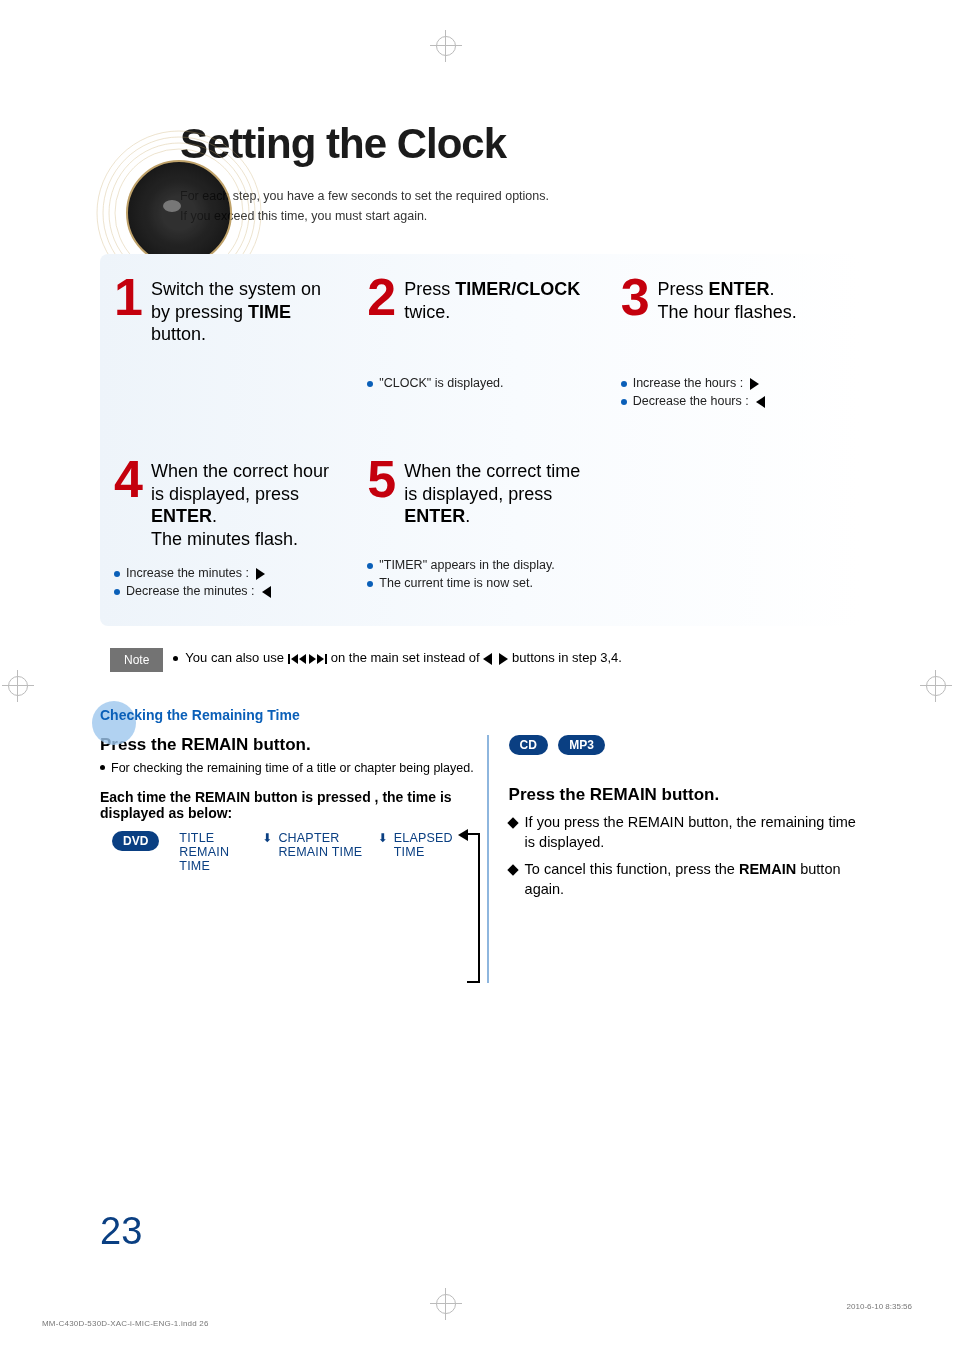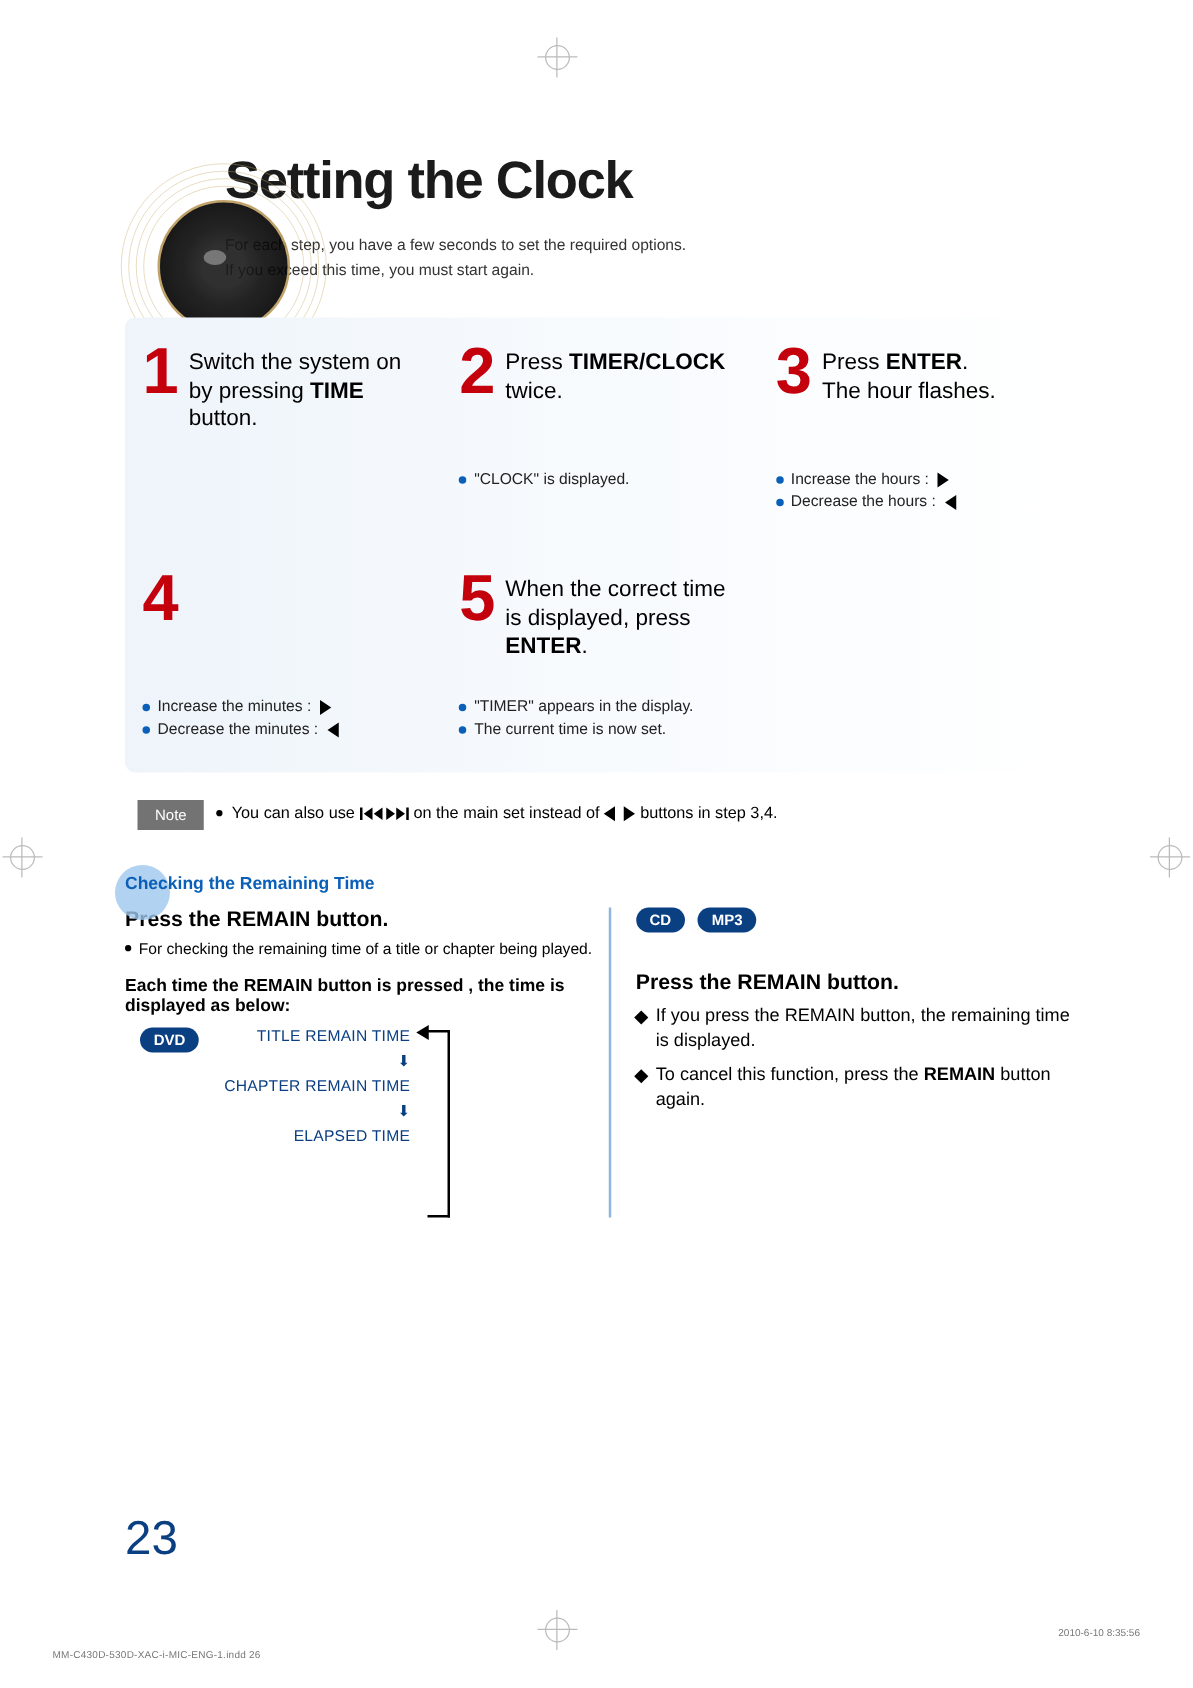--- a/index.html
+++ b/index.html
@@ -62,21 +62,21 @@
 
   .h3{font-size:17px;font-weight:bold;margin-bottom:4px}
   .small{font-size:12.5px;line-height:1.45}
   .small li{list-style:none}
   .small li::before{content:"";display:inline-block;width:5px;height:5px;border-radius:50%;background:#000;margin:0 6px 2px 0;vertical-align:middle}
   .bold14{font-size:14px;font-weight:bold;margin:12px 0 10px}
 
   .pill{display:inline-block;background:#0a3f82;color:#fff;font-size:12px;font-weight:bold;border-radius:11px;padding:3px 11px;margin-right:6px}
 
   .flow{margin-left:12px;display:flex;align-items:flex-start;gap:14px}
-  .flow-col{display:flex;flex-direction:column;align-items:flex-end;gap:6px}
+  .flow-col{display:flex;align-items:flex-start;gap:6px}
   .flow-item{font-size:12.5px;color:#0a3f82;font-weight:400;letter-spacing:.2px}
   .down-arrow{color:#0a3f82;font-size:12px}
   .flow-bracket{width:18px;height:150px;border-top:2px solid #000;border-right:2px solid #000;border-bottom:2px solid #000;position:relative;margin-top:2px}
   .flow-bracket::before{content:"";position:absolute;left:-9px;top:-6px;border-right:10px solid #000;border-top:6px solid transparent;border-bottom:6px solid transparent}
 
   .right .body{font-size:14.5px;line-height:1.35;margin-top:6px}
   .right .body li{list-style:none;margin:8px 0;display:flex;gap:8px}
   .diamond{display:inline-block;width:8px;height:8px;background:#000;transform:rotate(45deg);margin-top:6px;flex:none}
 
   .pg{position:absolute;left:100px;top:1210px;font-size:38px;color:#0a3f82;font-weight:300}
@@ -155,20 +155,21 @@
           <li><span>Increase the hours :</span>&nbsp;&nbsp;<span class="tri tri-r"></span></li>
           <li><span>Decrease the hours :</span>&nbsp;&nbsp;<span class="tri tri-l"></span></li>
         </ul>
       </div>
     </div>
 
     <div class="row">
       <div class="cell">
         <div class="step-head">
           <div class="bignum">4</div>
+          <div class="step-txt"><span>When the correct hour is displayed, press </span><b>ENTER</b><span>.</span><br><span>The minutes flash.</span></div>
         </div>
         <ul class="step-sub">
           <li><span>Increase the minutes :</span>&nbsp;&nbsp;<span class="tri tri-r"></span></li>
           <li><span>Decrease the minutes :</span>&nbsp;&nbsp;<span class="tri tri-l"></span></li>
         </ul>
       </div>
       <div class="cell">
         <div class="step-head">
           <div class="bignum">5</div>
           <div class="step-txt"><span>When the correct time is displayed, press </span><b>ENTER</b><span>.</span></div>

